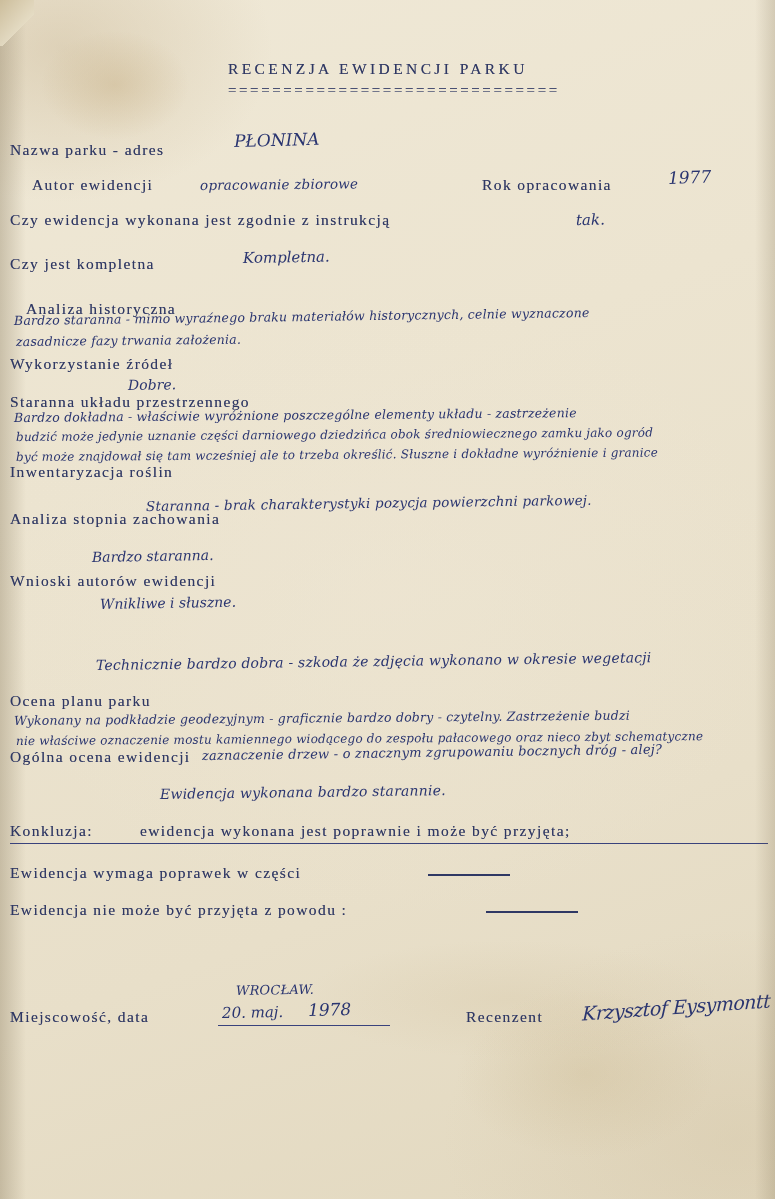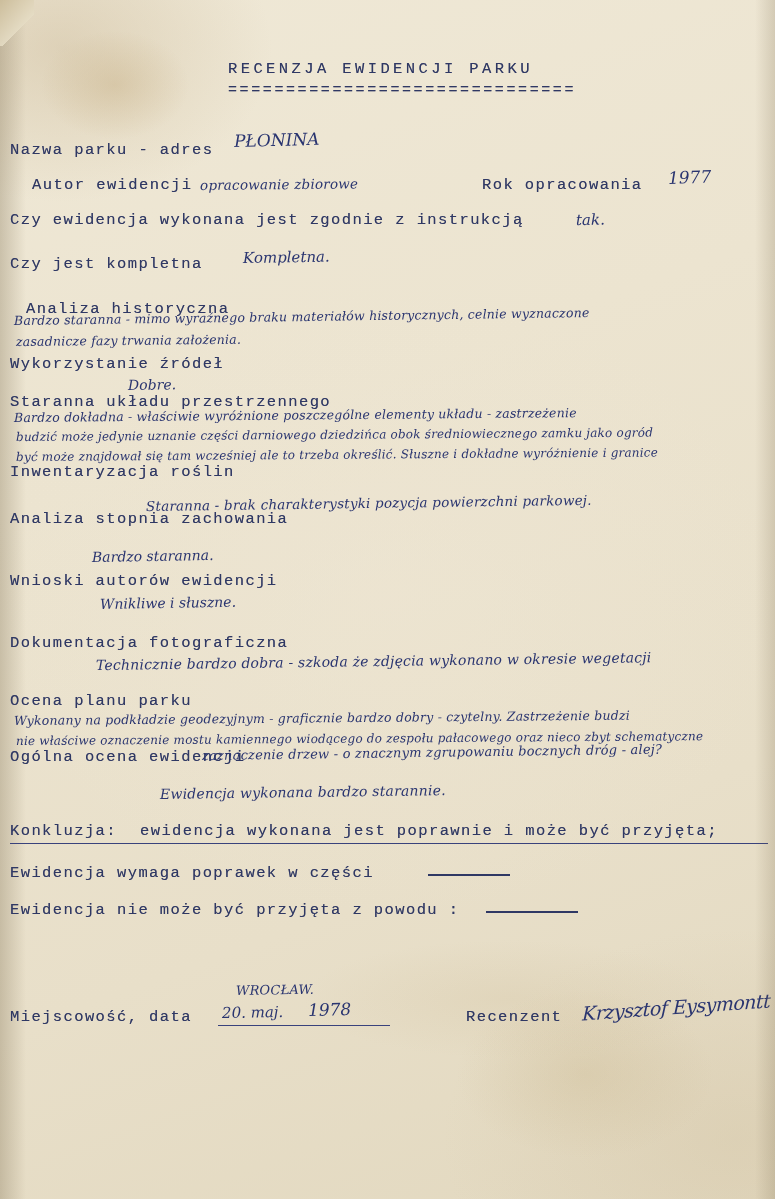--- a/index.html
+++ b/index.html
@@ -53,21 +53,21 @@
   .stain-1 { left: 40px; top: 30px; width: 150px; height: 110px;
     background: radial-gradient(ellipse at center, rgba(188,160,110,0.30), rgba(188,160,110,0) 70%); }
   .stain-2 { right: 60px; bottom: 40px; width: 260px; height: 170px;
     background: radial-gradient(ellipse at center, rgba(190,168,120,0.22), rgba(190,168,120,0) 70%); }
   .stain-3 { left: 300px; bottom: 140px; width: 420px; height: 120px;
     background: radial-gradient(ellipse at center, rgba(200,180,140,0.18), rgba(200,180,140,0) 70%); }
 
   
   .typed {
     position: absolute;
-    font-family: Liberation Mono, monospace;
+    font-family: Liberation Serif, serif;
     color: #2f3864;
     font-size: 15.5px;
     letter-spacing: 1.4px;
     white-space: pre;
     text-shadow: 0 0 0.6px rgba(47,56,100,0.55);
   }
   .typed.title {
     letter-spacing: 3.4px;
     font-size: 15.5px;
   }
@@ -153,21 +153,20 @@
 
   <div class="typed" style="left:10px; top:463px;">Inwentaryzacja roślin</div>
   <div class="hand thin" style="left:146px; top:498px; font-size:13.5px; transform:rotate(-0.8deg);">Staranna - brak charakterystyki pozycja powierzchni parkowej.</div>
 
   <div class="typed" style="left:10px; top:510px;">Analiza stopnia zachowania</div>
   <div class="hand med" style="left:92px; top:549px; font-size:14px; transform:rotate(-1deg);">Bardzo staranna.</div>
 
   <div class="typed" style="left:10px; top:572px;">Wnioski autorów ewidencji</div>
   <div class="hand med" style="left:100px; top:596px; font-size:14px; transform:rotate(-1deg);">Wnikliwe i słuszne.</div>
 
-  <div class="typed" style="left:10px; top:634px;">Dokumentacja fotograficzna</div>
   <div class="hand thin" style="left:96px; top:657px; font-size:14px; transform:rotate(-0.8deg);">Technicznie bardzo dobra - szkoda że zdjęcia wykonano w okresie wegetacji</div>
 
   <div class="typed" style="left:10px; top:692px;">Ocena planu parku</div>
   <div class="hand thin" style="left:14px; top:713px; font-size:12.5px; transform:rotate(-0.5deg);">Wykonany na podkładzie geodezyjnym - graficznie bardzo dobry - czytelny. Zastrzeżenie budzi</div>
   <div class="hand thin" style="left:16px; top:734px; font-size:12px; transform:rotate(-0.4deg);">nie właściwe oznaczenie mostu kamiennego wiodącego do zespołu pałacowego oraz nieco zbyt schematyczne</div>
 
   <div class="typed" style="left:10px; top:748px;">Ogólna ocena ewidencji</div>
   <div class="hand thin" style="left:202px; top:748px; font-size:13px; transform:rotate(-0.8deg);">zaznaczenie drzew - o znacznym zgrupowaniu bocznych dróg - alej?</div>
   <div class="hand thin" style="left:160px; top:786px; font-size:14px; transform:rotate(-0.8deg);">Ewidencja wykonana bardzo starannie.</div>
 

